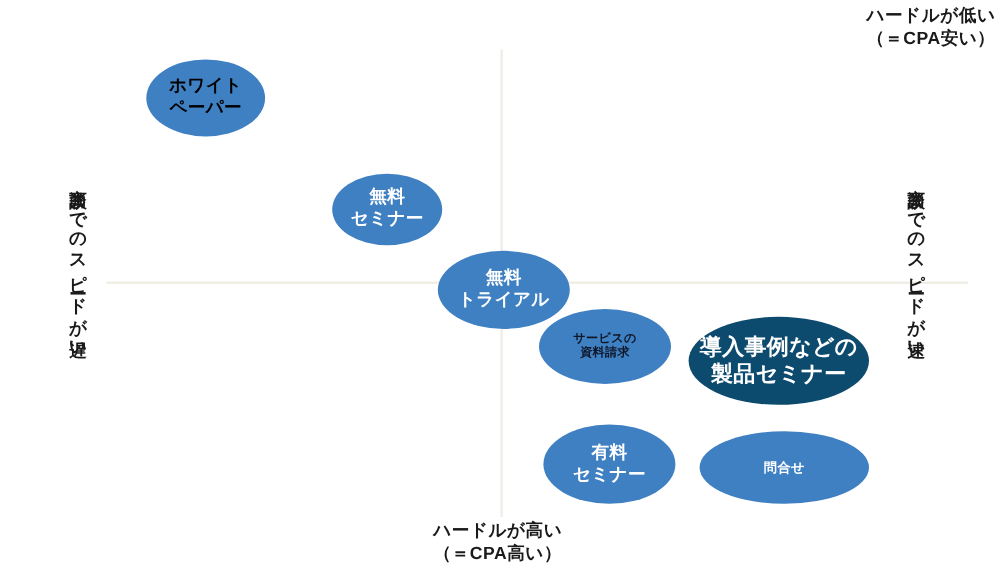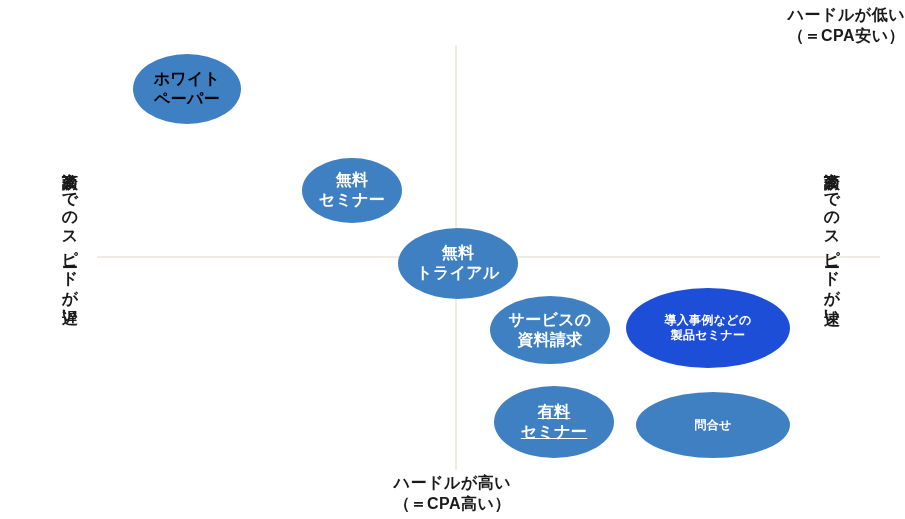--- a/index.html
+++ b/index.html
@@ -113,22 +113,22 @@
 
   <div class="cap cap-vert cap-right">商談までのスピードが速い</div>
 
   <div id="bubbles">
       <div class="bubble" style="width: 108px; height: 70px; left: 133px; top: 54px; background: rgb(63, 128, 194); color: #000000; font-size: 16px;"><span>ホワイト
 ペーパー</span></div>
       <div class="bubble" style="width: 100px; height: 65px; left: 302px; top: 157.5px; background: rgb(63, 128, 194); color: rgb(255, 255, 255); font-size: 16px;"><span>無料
 セミナー</span></div>
       <div class="bubble" style="width: 120px; height: 71px; left: 398px; top: 227.5px; background: rgb(63, 128, 194); color: rgb(255, 255, 255); font-size: 16px;"><span>無料
 トライアル</span></div>
-      <div class="bubble" style="width: 120px; height: 68px; left: 490px; top: 296px; background: rgb(63, 128, 194); color: #ffffff; font-size: 16px;"><span>サービスの
+      <div class="bubble" style="width: 120px; height: 68px; left: 490px; top: 281px; background: rgb(63, 128, 194); color: #0f172a; font-size: 11px;"><span>サービスの
 資料請求</span></div>
-      <div class="bubble" style="width: 164px; height: 80px; left: 626px; top: 288px; background: #1d4ed8; color: rgb(255, 255, 255); font-size: 12px;"><span>導入事例などの
+      <div class="bubble" style="width: 164px; height: 80px; left: 626px; top: 288px; background: #0c4a6e; color: rgb(255, 255, 255); font-size: 20px;"><span>導入事例などの
 製品セミナー</span></div>
-      <div class="bubble" style="width: 120px; height: 72px; left: 494px; top: 386px; background: rgb(63, 128, 194); color: rgb(255, 255, 255); font-size: 16px; text-decoration: underline;"><span>有料
+      <div class="bubble" style="width: 120px; height: 72px; left: 494px; top: 386px; background: rgb(63, 128, 194); color: rgb(255, 255, 255); font-size: 16px;"><span>有料
 セミナー</span></div>
       <div class="bubble" style="width: 154px; height: 66px; left: 636px; top: 392px; background: rgb(63, 128, 194); color: rgb(255, 255, 255); font-size: 12px;"><span>問合せ</span></div>
     </div>
 
 </div>
 
 </body></html>

